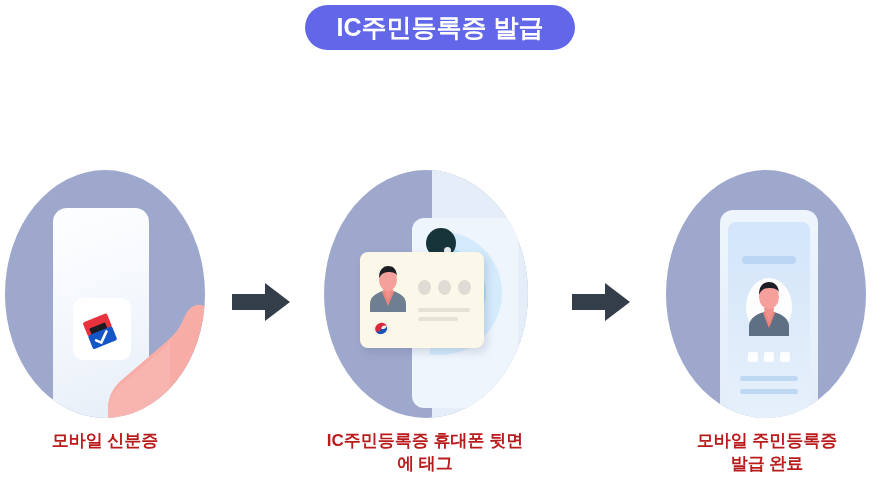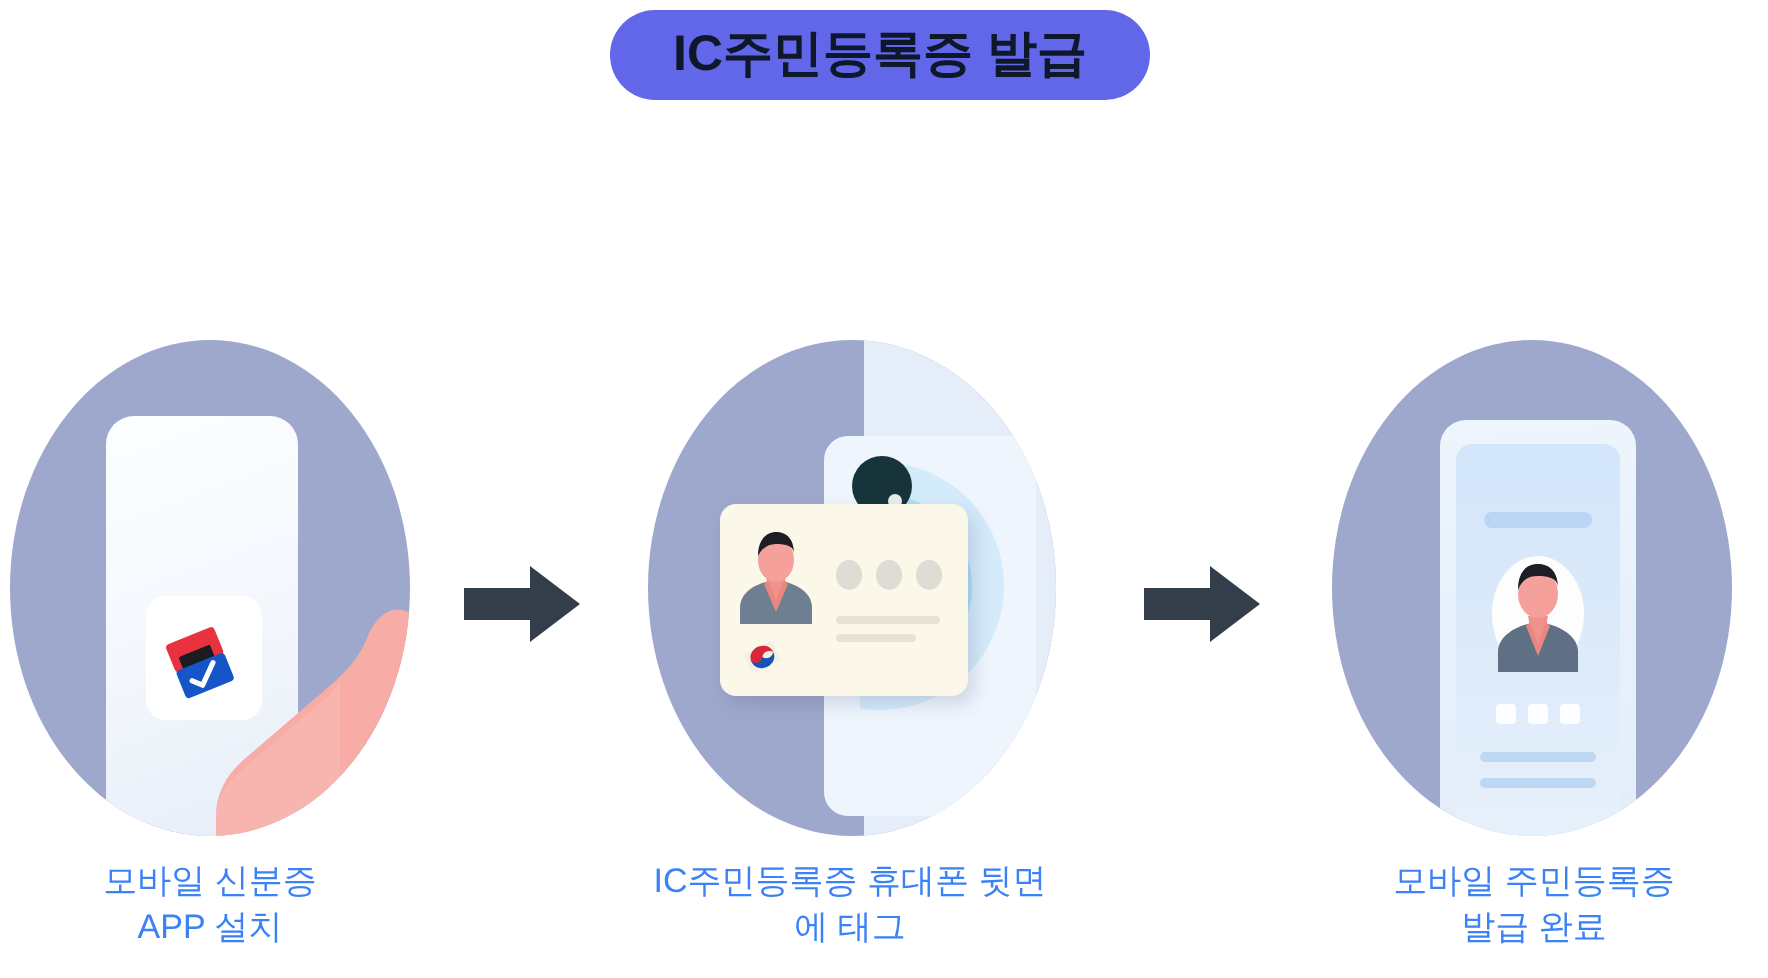--- a/index.html
+++ b/index.html
@@ -22,21 +22,21 @@
     top: 5px;
     width: 270px;
     height: 45px;
     background: #6167e8;
     border-radius: 23px;
     display: flex;
     align-items: center;
     justify-content: center;
   }
   #title-badge .title-text {
-    color: #0f172a;
+    color: #ffffff;
     font-size: 25px;
     font-weight: bold;
     letter-spacing: 0px;
     white-space: nowrap;
     line-height: 1;
   }
 
   
   #steps {
     position: absolute;
@@ -68,23 +68,23 @@
   }
   .step-2 .circle { left: 4px; width: 204px; }
   .step-3 .circle { left: 4px; width: 200px; }
 
   .caption {
     position: absolute;
     left: 0;
     top: 275px;
     width: 210px;
     text-align: center;
-    color: #3b82f6;
+    color: #b91c1c;
     font-size: 17px;
-    font-weight: normal;
+    font-weight: bold;
     line-height: 1.35;
   }
   .caption .l2 { display: block; }
 
   
   .arrow {
     position: absolute;
     top: 128px;
     width: 58px;
     height: 38px;
@@ -320,21 +320,20 @@
         <path d="M8 190 L8 150 C8 138 14 128 24 120 L66 84 C74 77 80 70 84 60
                  C88 50 96 44 104 48 C112 52 112 62 108 72
                  L96 104 C92 114 92 124 94 134 L100 190 Z" fill="#f7aca6"></path>
         <path d="M8 190 L8 152 C8 142 13 133 22 126 L62 92
                  C66 89 68 86 70 82 L70 190 Z" fill="#f9bdb6" opacity="0.55"></path>
       </svg>
     </div>
 
     <div class="caption">
       <span>모바일 신분증</span>
-      <span class="l2">APP 설치</span>
     </div>
   </div>
 
   <div class="step step-3">
     <div class="circle">
 
       <div class="p3-phone"></div>
       <div class="p3-inner"></div>
       <div class="p3-bar"></div>
 

